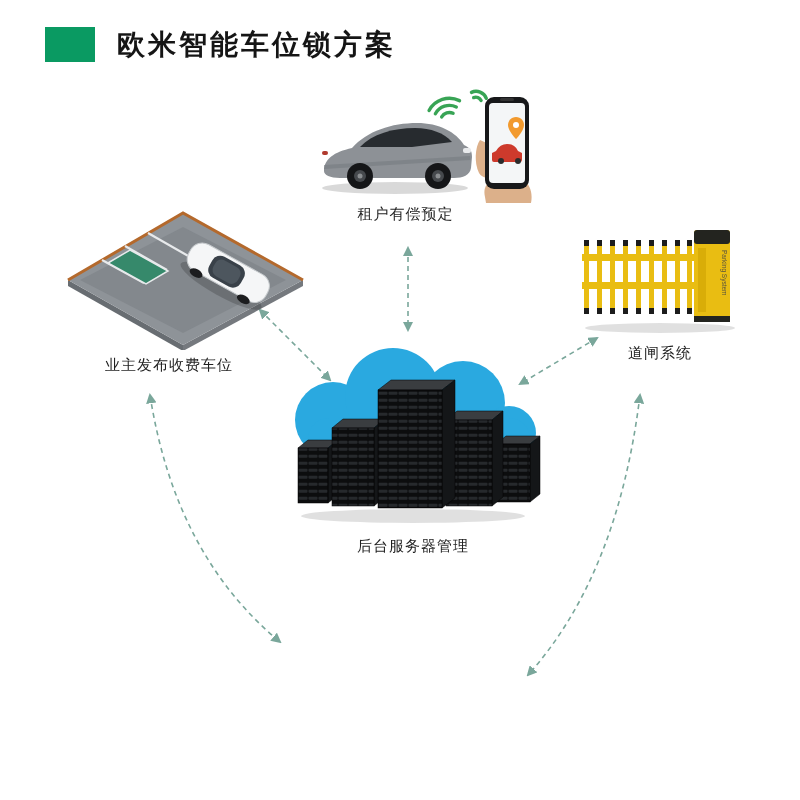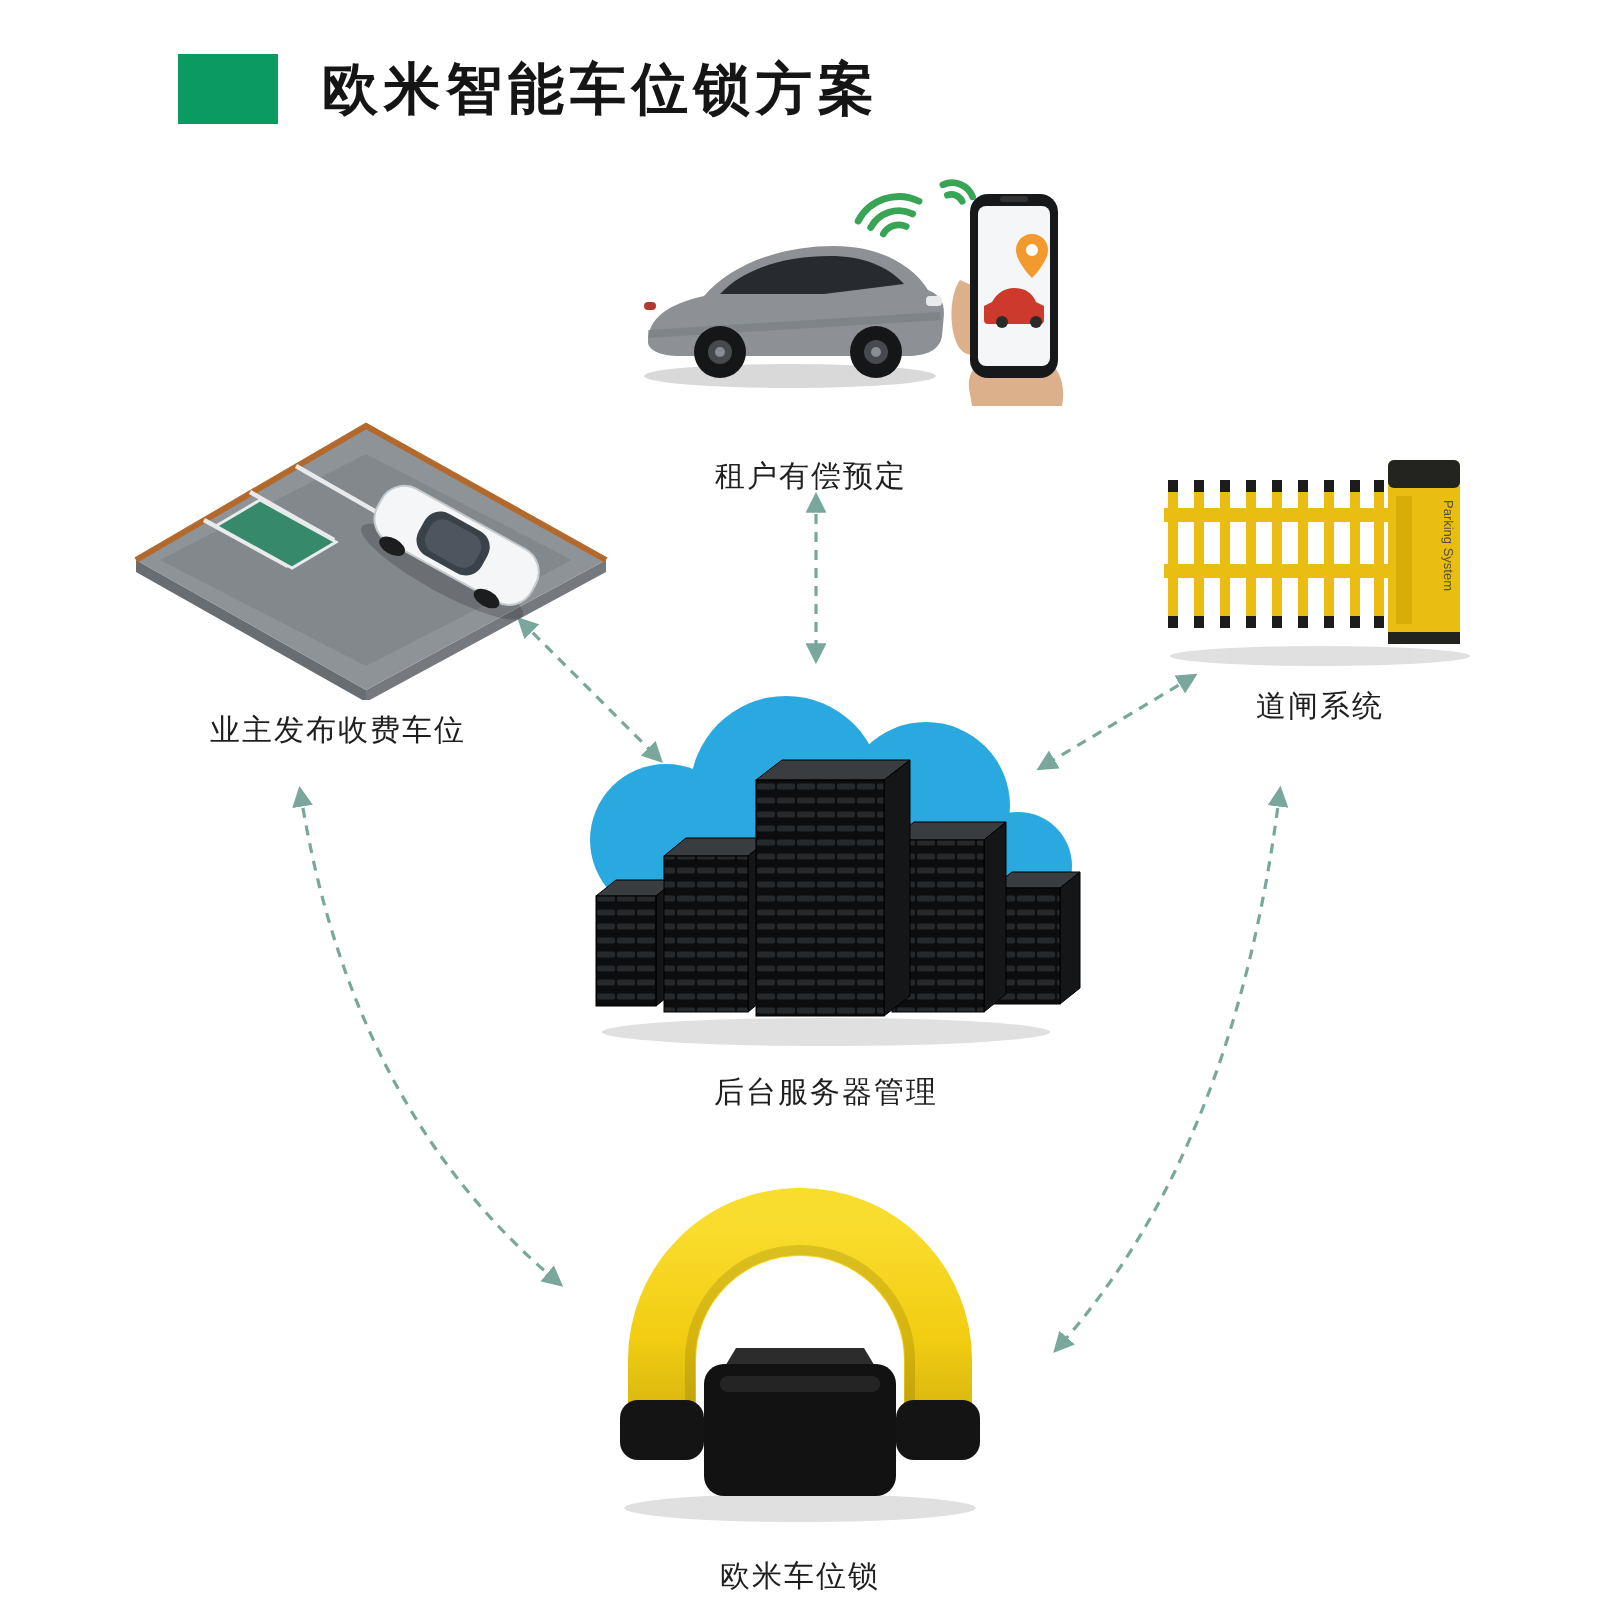--- a/index.html
+++ b/index.html
@@ -1,30 +1,30 @@
 <!DOCTYPE html>
 <html><head>
 <meta charset="utf-8">
 <style>
   * { margin:0; padding:0; box-sizing:border-box; }
   html,body { background:#fff; }
   body { font-family:"Liberation Sans", sans-serif; }
   .canvas { position:relative; width:800px; height:800px; background:#ffffff; overflow:hidden; }
 
-  .header { position:absolute; left:45px; top:27px; display:flex; align-items:center; gap:22px; z-index:3;margin-left:44px; }
+  .header { position:absolute; left:45px; top:27px; display:flex; align-items:center; gap:22px; z-index:3; }
   .accent-square { width:50px; height:35px; background:#0a9a62; }
   .page-title { font-size:28px; font-weight:bold; color:#151515; letter-spacing:3px; line-height:1.2; }
 
   .arrows { position:absolute; left:0; top:0; z-index:1; }
 
   .node { position:absolute; display:flex; flex-direction:column; align-items:center; z-index:2; }
   .node .label { font-size:15px; color:#1f1f1f; letter-spacing:1px; white-space:nowrap; }
 
   .node-tenant { left:320px; top:85px; width:215px; }
-  .node-tenant .label { margin-top:24px; transform:translateX(-22px); }
+  .node-tenant .label { margin-top:0; transform:translateX(-22px); }
 
   .node-owner { left:58px; top:205px; width:250px; }
   .node-owner .label { margin-top:6px; transform:translateX(-14px); }
 
   .node-gate { left:580px; top:224px; width:160px; }
   .node-gate .label { margin-top:8px; }
 
   .node-server { left:278px; top:348px; width:270px; }
   .node-server .label { margin-top:4px; }
 
@@ -217,34 +217,14 @@
         <rect x="168" y="72" width="46" height="86" fill="url(#slats)"></rect>
 
         <polygon points="100,42 113,32 177,32 164,42" fill="#3a3d40"></polygon>
         <polygon points="164,42 177,32 177,150 164,160" fill="#141618"></polygon>
         <rect x="100" y="42" width="64" height="118" fill="url(#slats)"></rect>
       </g>
     </svg>
     <div class="label">后台服务器管理</div>
   </div>
 
-  <div class="node node-lock">
-    <svg width="200" height="195" viewBox="0 0 200 195">
-      <defs>
-        <linearGradient id="lockY" x1="0" y1="0" x2="0" y2="1">
-          <stop offset="0" stop-color="#f9dd2e"></stop>
-          <stop offset="0.6" stop-color="#f2cd12"></stop>
-          <stop offset="1" stop-color="#d7b60f"></stop>
-        </linearGradient>
-      </defs>
-      <ellipse cx="100" cy="182" rx="88" ry="7" fill="rgba(0,0,0,.12)"></ellipse>
-      <path d="M31 135 L31 108 A 69 69 0 0 1 169 108 L169 135" fill="none" stroke="url(#lockY)" stroke-width="34" stroke-linecap="round"></path>
-      <path d="M45 132 L45 108 A 55 55 0 0 1 155 108 L155 132" fill="none" stroke="rgba(90,70,0,.18)" stroke-width="5"></path>
-      <rect x="10" y="128" width="42" height="30" rx="9" fill="#141414"></rect>
-      <rect x="148" y="128" width="42" height="30" rx="9" fill="#141414"></rect>
-      <polygon points="68,102 132,102 138,112 62,112" fill="#2c2c2c"></polygon>
-      <rect x="52" y="110" width="96" height="66" rx="10" fill="#121212"></rect>
-      <rect x="60" y="116" width="80" height="8" rx="4" fill="#242424"></rect>
-    </svg>
-    <div class="label">欧米车位锁</div>
-  </div>
 
 </div>
 
 </body></html>

